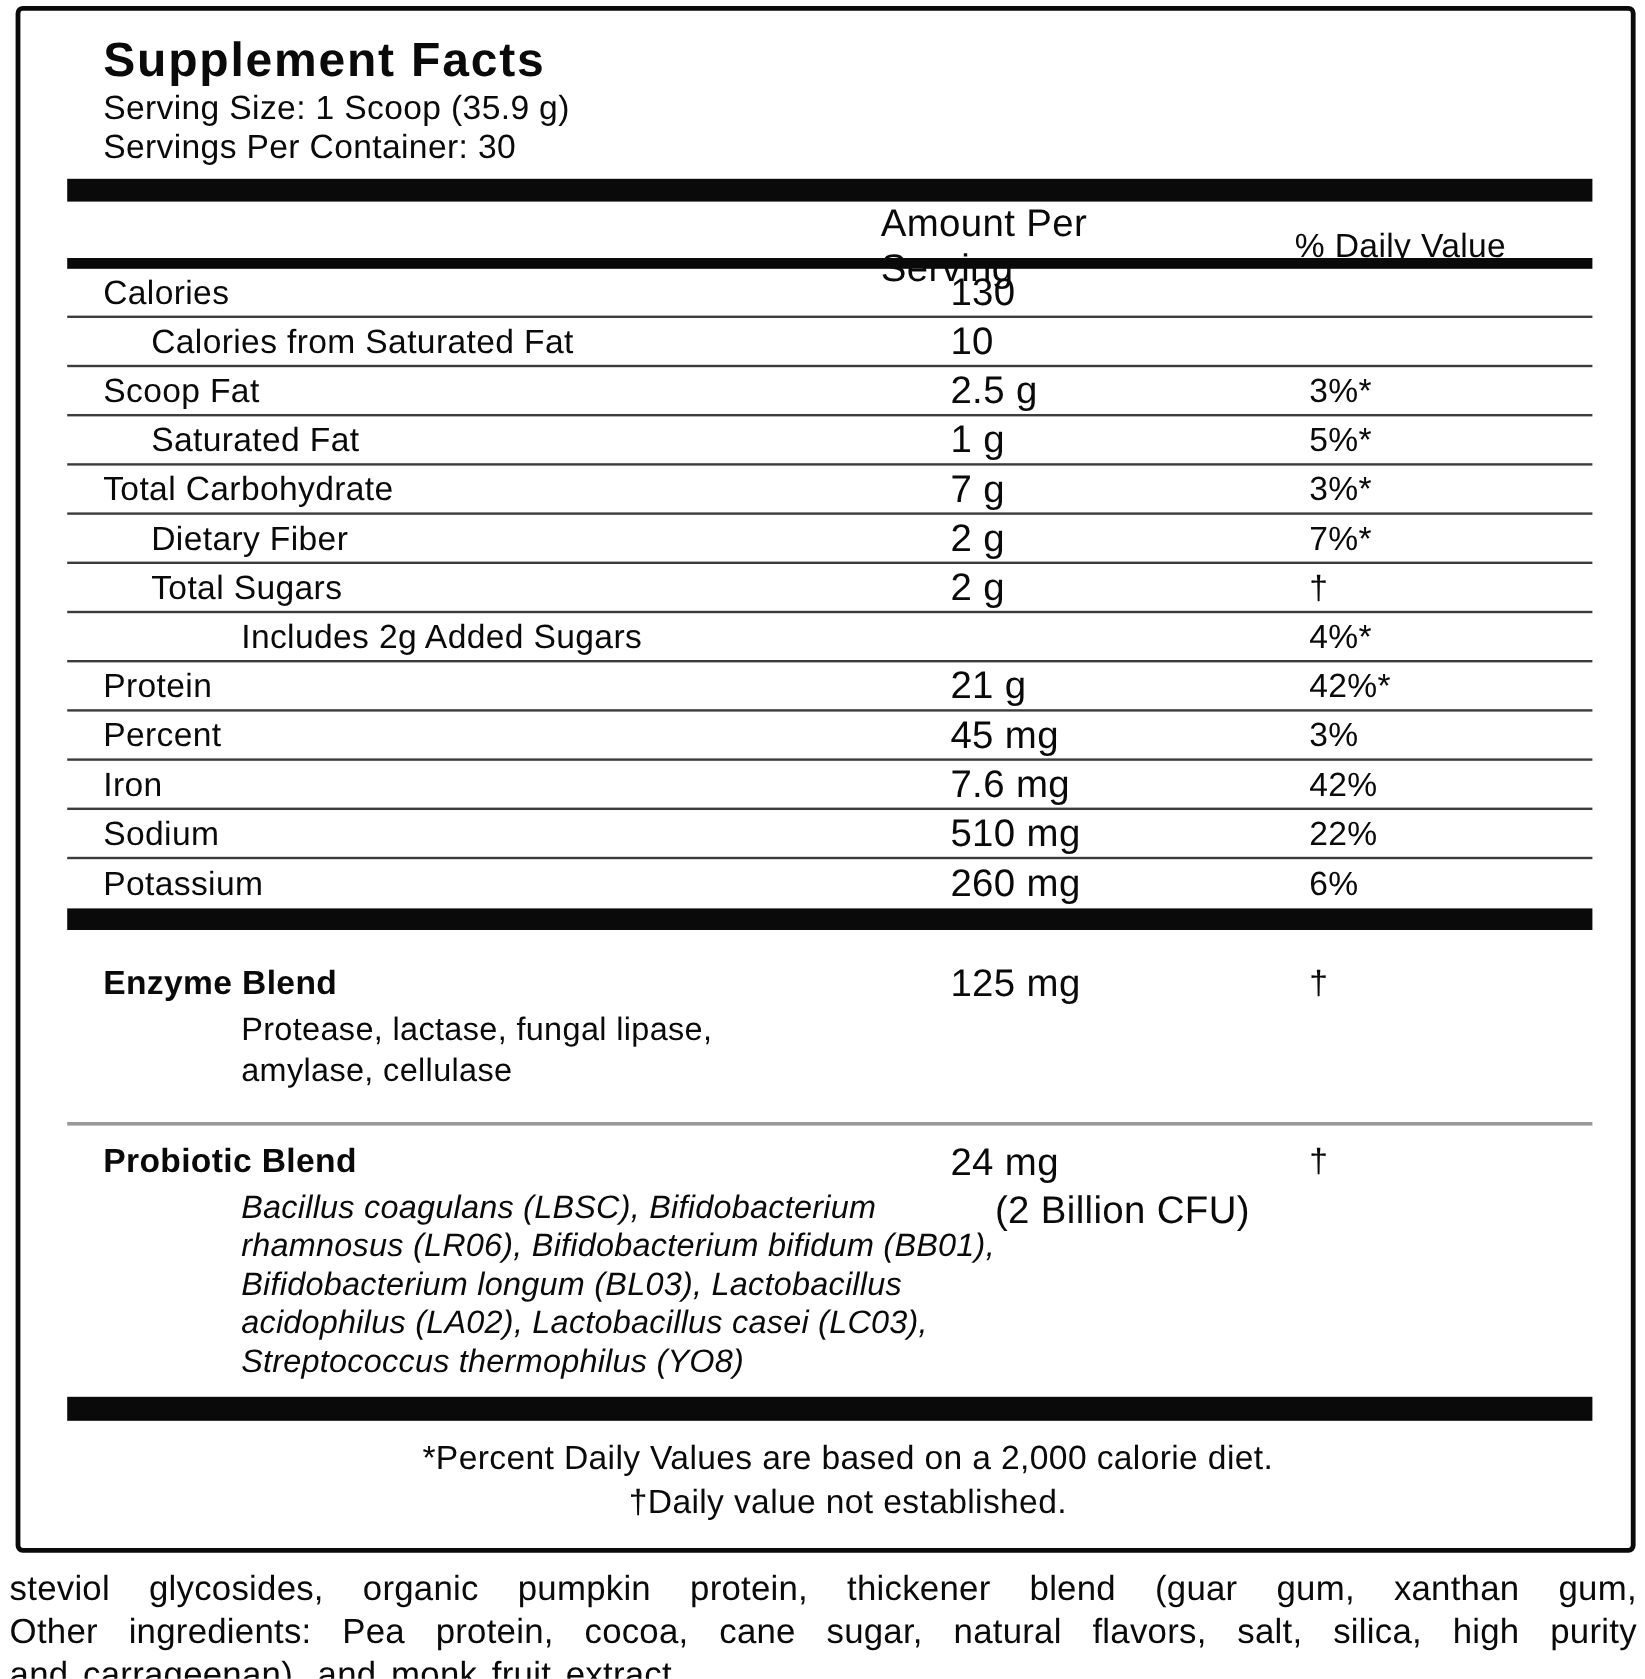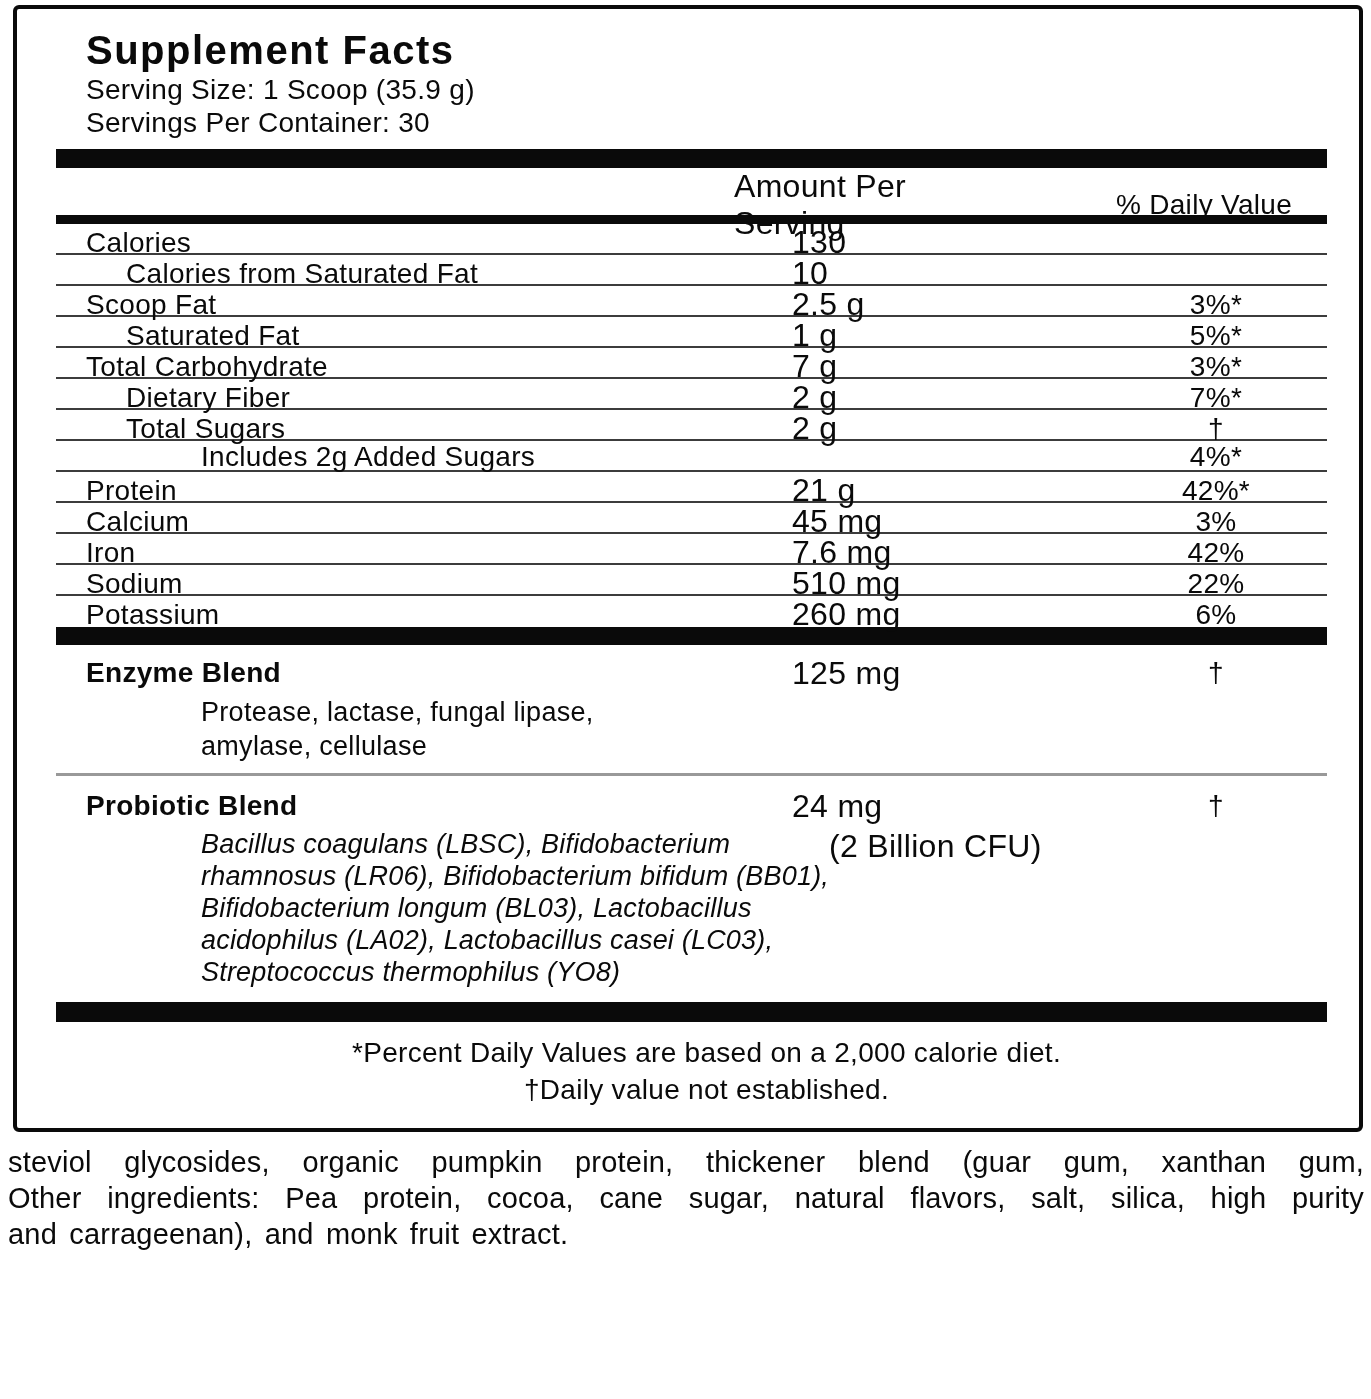--- a/index.html
+++ b/index.html
@@ -44,34 +44,34 @@
   .bar-med{height:9px;}
   .bar-thick2{height:18px;}
   .bar-thick3{height:20px;margin-top:4px;}
   
   .hdr-row,.row,.blend-head,.blend-body{
     display:grid;
     grid-template-columns:1fr 285px 250px;
     align-items:center;
   }
   .cell-amount{text-align:left;font-size:32px;letter-spacing:.3px;}
-  .cell-dv{text-align:center;font-size:28px;position:relative;left:14px;letter-spacing:.3px;}
+  .cell-dv{text-align:left;font-size:28px;position:relative;left:14px;letter-spacing:.3px;}
   
   .hdr-row{height:47px;}
   .hdr-amount{position:relative;left:-58px;}
   .hdr-dv{left:2px;}
   
-  .row{height:31px;border-bottom:2px solid var(--separator);}
+  .row{height:41px;border-bottom:2px solid var(--separator);}
   .row:last-child{border-bottom:none;}
   .cell-label{font-size:28px;letter-spacing:.3px;white-space:nowrap;}
   .ind-0 .cell-label{padding-left:30px;}
   .ind-1 .cell-label{padding-left:70px;}
   .ind-2 .cell-label{padding-left:145px;}
   
-  .blend{padding:6px 0 10px;}
+  .blend{padding:6px 0 10px;margin-top:16px;}
   .blend + .blend{border-top:3px solid var(--blend-separator);padding-top:8px;}
   .blend-head{height:44px;}
   .blend-name{font-weight:bold;padding-left:30px;}
   .blend-body .cell-amount{align-self:start;}
   .blend-body .cell-dv{visibility:hidden;}
   .desc{padding-left:145px;}
   .desc-line{white-space:nowrap;font-size:27px;line-height:34px;}
   .italic .desc-line{font-style:italic;font-size:27px;line-height:32px;letter-spacing:.2px;}
   
   .footnotes{margin-top:12px;text-align:center;}
@@ -158,21 +158,21 @@
     <div class="cell-dv">4%*</div>
   </div>
 
   <div class="row ind-0">
     <div class="cell-label">Protein</div>
     <div class="cell-amount">21 g</div>
     <div class="cell-dv">42%*</div>
   </div>
 
   <div class="row ind-0">
-    <div class="cell-label">Calcium</div>
+    <div class="cell-label">Percent</div>
     <div class="cell-amount">45 mg</div>
     <div class="cell-dv">3%</div>
   </div>
 
   <div class="row ind-0">
     <div class="cell-label">Iron</div>
     <div class="cell-amount">7.6 mg</div>
     <div class="cell-dv">42%</div>
   </div>
 

